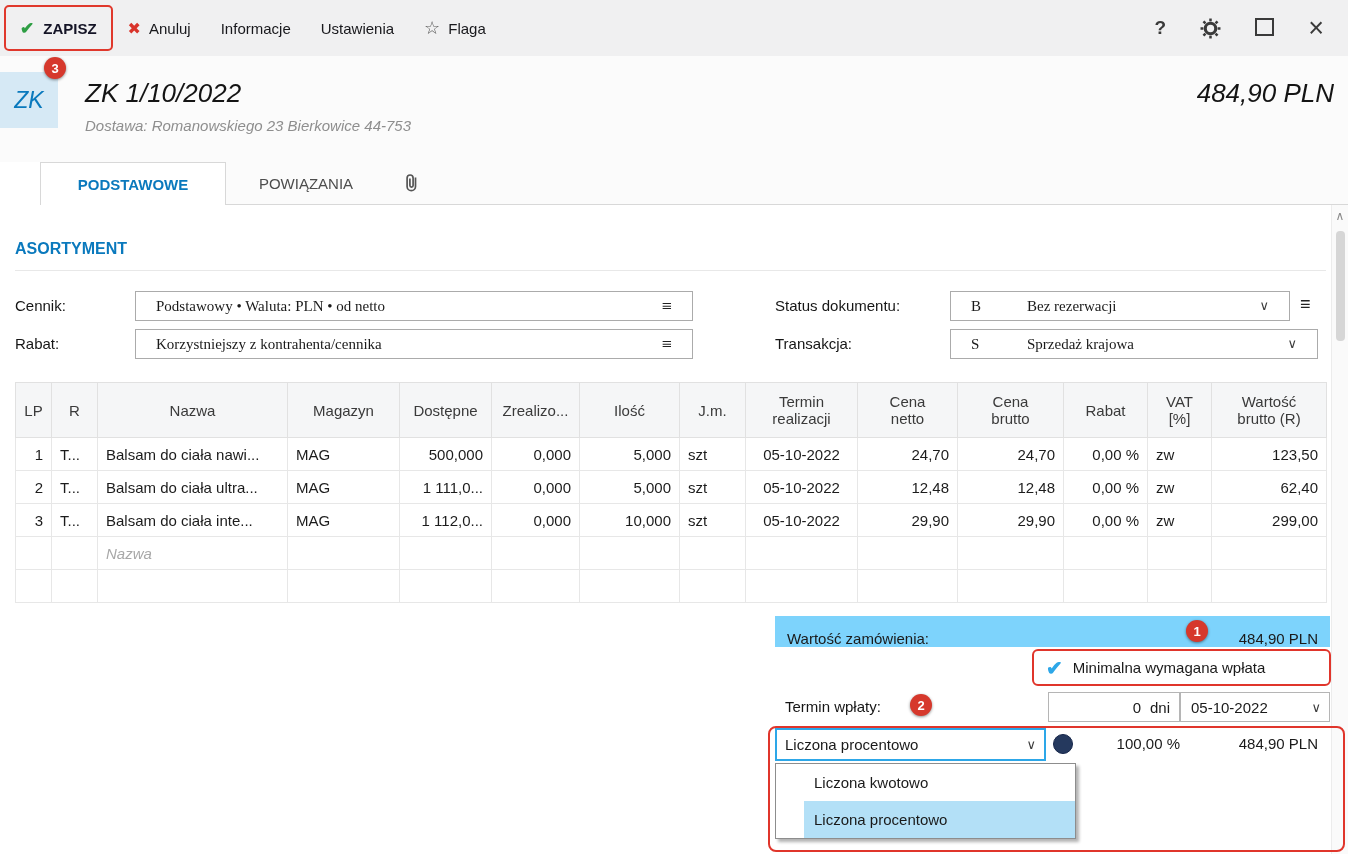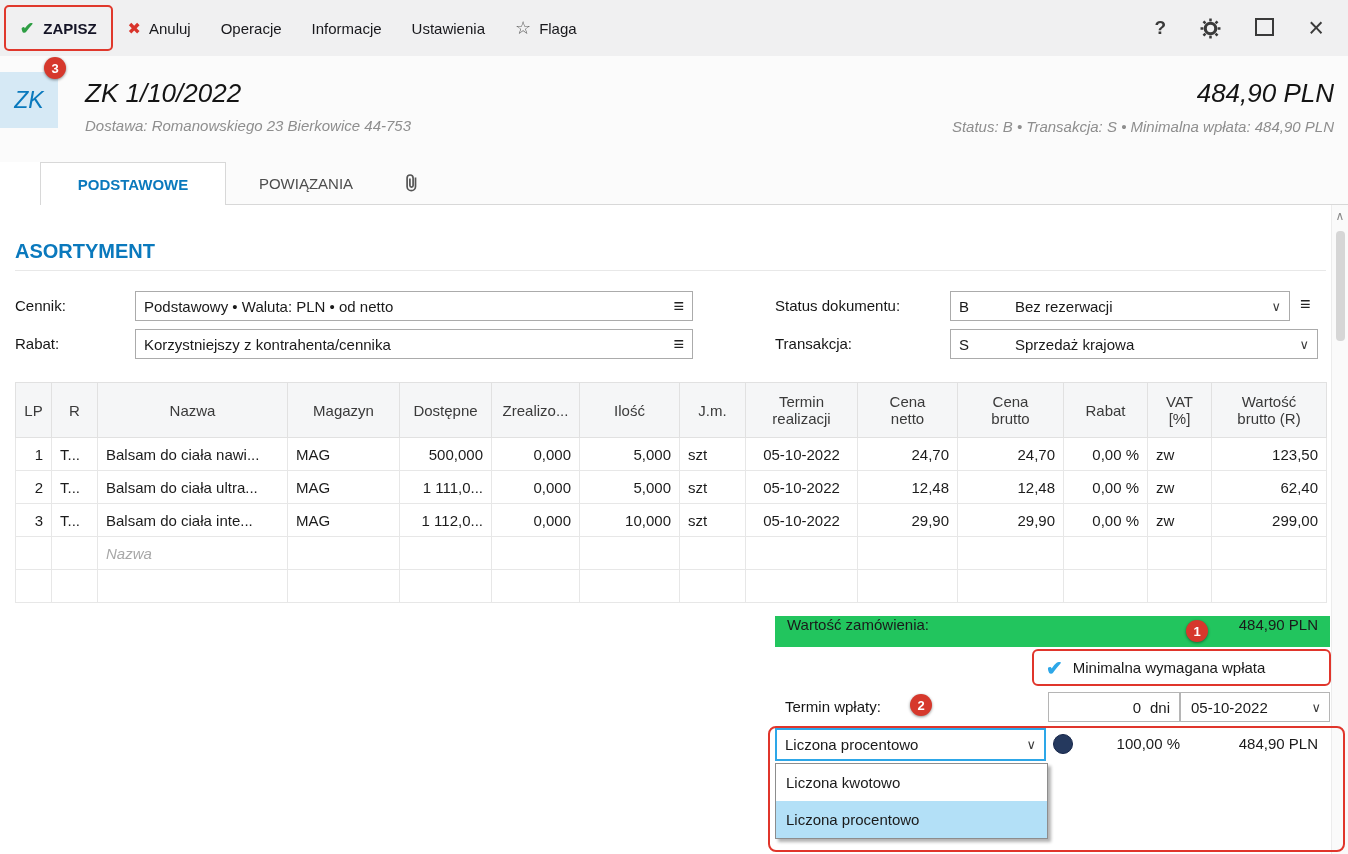--- a/index.html
+++ b/index.html
@@ -35,62 +35,62 @@
 
   
   .tabbar{position:absolute;left:0;top:162px;width:1348px;height:43px;background:#fbfbfb;border-bottom:1px solid #d8d8d8;box-sizing:border-box;margin-left:40px;}
   .tab{position:absolute;top:0;height:43px;display:flex;align-items:center;justify-content:center;cursor:pointer;box-sizing:border-box;}
   .tab.active{left:0;width:186px;background:#ffffff;border:1px solid #d8d8d8;border-bottom:none;color:#0a79bd;font-weight:bold;height:44px;}
   .tab.inactive{left:186px;width:160px;color:#4d4d4d;}
   .paperclip{position:absolute;left:362px;top:10px;cursor:pointer;}
 
   .content-bg{position:absolute;left:0;top:205px;width:1348px;height:649px;background:#ffffff;}
 
-  .section-h{color:#0a79bd;font-weight:bold;font-size:20px;}
+  .section-h{color:#0a79bd;font-weight:bold;font-size:16px;}
   .hrule{position:absolute;height:1px;background:#e8e8e8;}
 
   
   .flabel{color:#161616;}
   .field{border:1px solid #ababab;background:#fff;display:flex;align-items:center;
-    padding:0 8px;box-sizing:border-box;height:30px;cursor:pointer;}
+    padding:0 20px;box-sizing:border-box;height:30px;cursor:pointer;font-family:Liberation Serif, serif;}
   .field .code{width:56px;}
   .chev{color:#3c3c3c;font-size:13px;margin-left:auto;}
   .burger{font-size:18px;color:#222;margin-left:auto;cursor:pointer;}
   .burger.outside{margin-left:0;}
 
   
   table.grid{border-collapse:collapse;table-layout:fixed;width:1311px;font-size:15px;background:#fff;}
   .grid th{background:#f5f6f7;border:1px solid #e1e1e1;font-weight:normal;color:#3a3a3a;
     height:54px;white-space:pre-line;text-align:center;padding:0 4px;overflow:hidden;}
   .grid td{border:1px solid #e7e7e7;height:32px;padding:0 8px;overflow:hidden;white-space:nowrap;
     text-overflow:ellipsis;color:#1c1c1c;}
   .al-r{text-align:right;} .al-c{text-align:center;}
   .ph{color:#a8a8a8;font-style:italic;}
 
   
-  .gray-row{position:absolute;left:775px;top:616px;width:555px;height:31px;background:#22c55e;
-    display:flex;align-items:flex-start;box-sizing:border-box;padding:0 12px;}
+  .gray-row{position:absolute;left:775px;top:616px;width:555px;height:31px;background:#7dd3fc;
+    display:flex;align-items:flex-end;box-sizing:border-box;padding:0 12px;}
   .gray-row .val{margin-left:auto;}
   .chk-row{position:absolute;left:1032px;top:649px;width:299px;height:37px;
     border:2px solid #e0352b;border-radius:6px;box-sizing:border-box;
     display:flex;align-items:center;gap:10px;padding-left:12px;cursor:pointer;}
   .chk-mark{color:#2da7e8;font-size:20px;font-weight:bold;}
   .days-field{position:absolute;left:1048px;top:692px;width:132px;height:30px;border:1px solid #b5b5b5;
     box-sizing:border-box;display:flex;align-items:center;justify-content:flex-end;gap:9px;padding-right:9px;background:#fff;}
   .date-field{position:absolute;left:1180px;top:692px;width:150px;height:30px;border:1px solid #b5b5b5;
     box-sizing:border-box;display:flex;align-items:center;padding:0 8px 0 10px;background:#fff;cursor:pointer;}
   .calc-select{position:absolute;left:775px;top:728px;width:271px;height:33px;border:2px solid #2da7e8;
     box-sizing:border-box;display:flex;align-items:center;padding:0 8px;background:#fff;cursor:pointer;}
   .navy-circle{position:absolute;left:1053px;top:734px;width:20px;height:20px;border-radius:50%;
     background:#25395e;border:1px solid #16264a;box-sizing:border-box;cursor:pointer;}
   .pct{position:absolute;left:1080px;top:735px;width:100px;text-align:right;}
   .amt{position:absolute;left:1200px;top:735px;width:118px;text-align:right;}
 
   .dd-list{position:absolute;left:775px;top:763px;width:271px;background:#fff;border:1px solid #8d8d8d;
-    box-shadow:3px 3px 3px rgba(0,0,0,0.3);z-index:40;}
+    box-shadow:3px 3px 3px rgba(0,0,0,0.3);z-index:40;padding-left:28px;}
   .dd-option{height:37px;display:flex;align-items:center;padding-left:10px;cursor:pointer;}
   .dd-option.selected{background:#b3e0f7;}
 
   
   .badge{position:absolute;width:22px;height:22px;border-radius:50%;background:#d6382c;color:#fff;
     font-size:13px;font-weight:bold;display:flex;align-items:center;justify-content:center;
     box-shadow:0 1px 3px rgba(0,0,0,0.45);z-index:50;}
   .red-box{position:absolute;border:2px solid #e0352b;border-radius:8px;pointer-events:none;z-index:45;box-sizing:border-box;}
 
   
@@ -102,23 +102,20 @@
 <body>
 
 <div class="toolbar">
   <div class="tb-save">
     <span class="ic-check">✔</span>
     <span>ZAPISZ</span>
   </div>
   <div class="tb-item">
     <span class="ic-x">✖</span>
     <span>Anuluj</span>
-  </div>
-  <div class="tb-item">
-    <span>Operacje</span>
   </div>
   <div class="tb-item">
     <span>Informacje</span>
   </div>
   <div class="tb-item">
     <span>Ustawienia</span>
   </div>
   <div class="tb-item">
     <span class="ic-star">☆</span>
     <span>Flaga</span>
@@ -143,21 +140,20 @@
     <span><span class="max-box"></span></span>
     <span class="ic-close">×</span>
   </div>
 </div>
 
 <div class="header">
   <div class="doc-badge">ZK</div>
   <div class="h-title">ZK 1/10/2022</div>
   <div class="h-sub">Dostawa: Romanowskiego 23  Bierkowice 44-753</div>
   <div class="h-amount">484,90 PLN</div>
-  <div class="h-status">Status:  B  •  Transakcja:  S  •  Minimalna wpłata:  484,90 PLN</div>
 </div>
 
 <div class="tabbar">
   <div class="tab active">PODSTAWOWE</div>
   <div class="tab inactive">POWIĄZANIA</div>
   <span class="paperclip">
     <svg width="19" height="22" viewBox="0 0 19 22" fill="none" stroke="#555" stroke-width="1.7">
       <path d="M13.5 5.5 L13.5 14.5 a4.2 4.2 0 0 1 -8.4 0 L5.1 6 a3 3 0 0 1 6 0 L11.1 13.5 a1.6 1.6 0 0 1 -3.2 0 L7.9 6.5"></path>
     </svg>
   </span>

